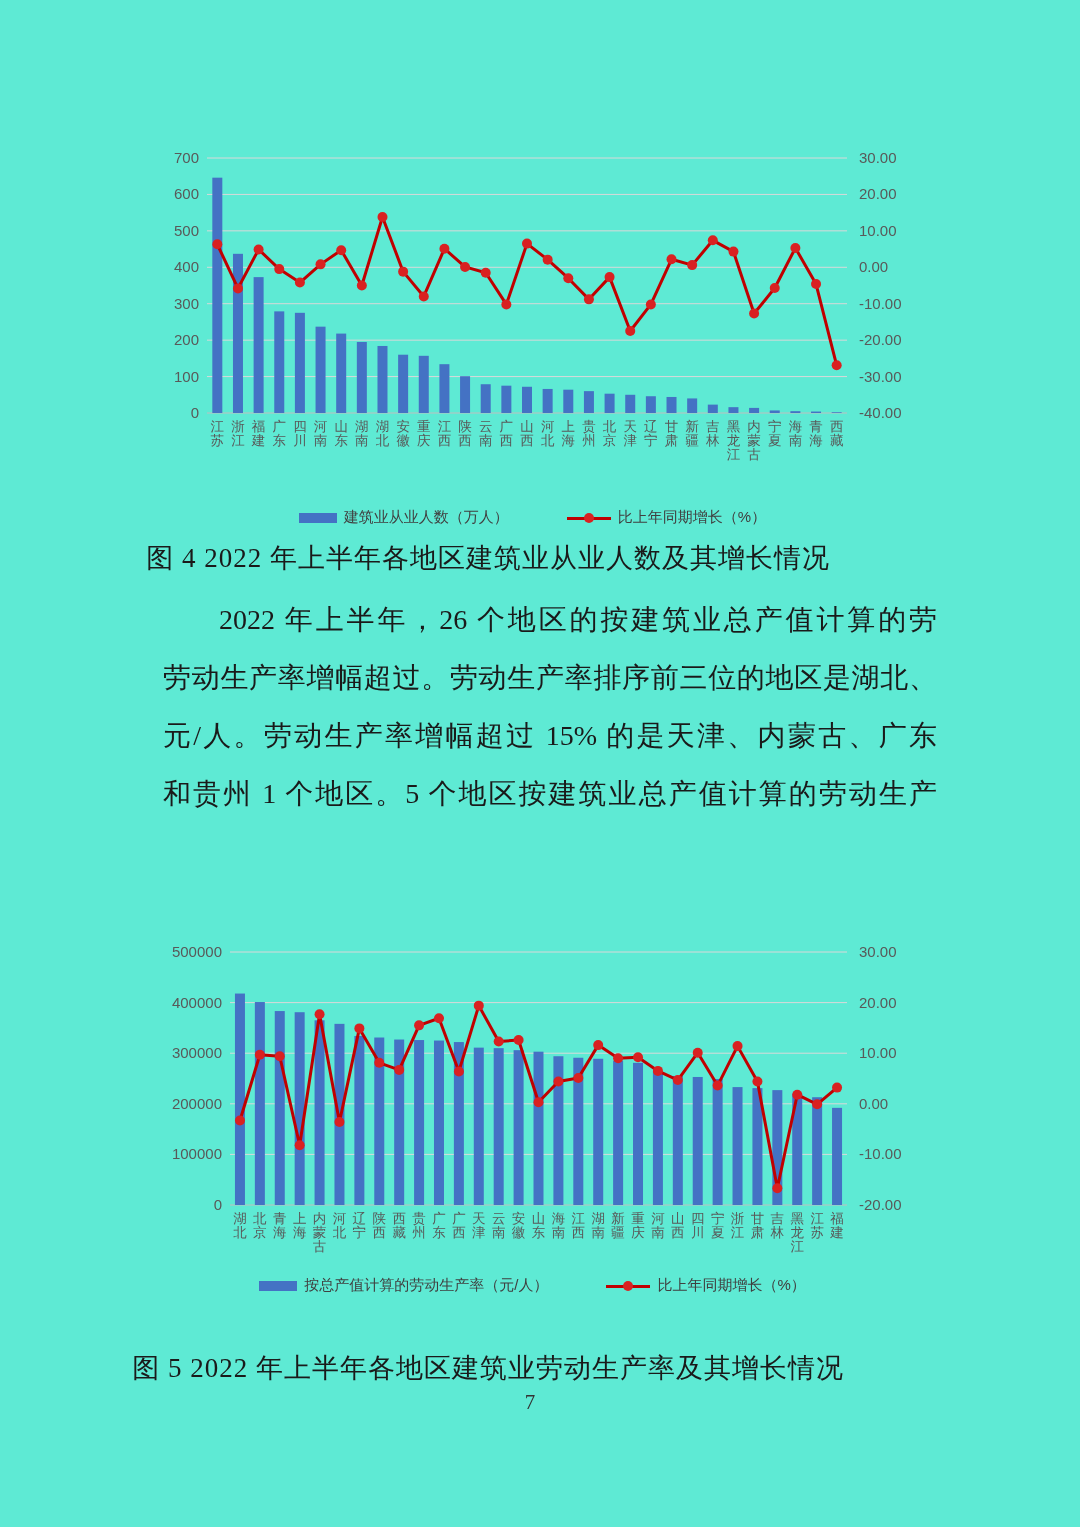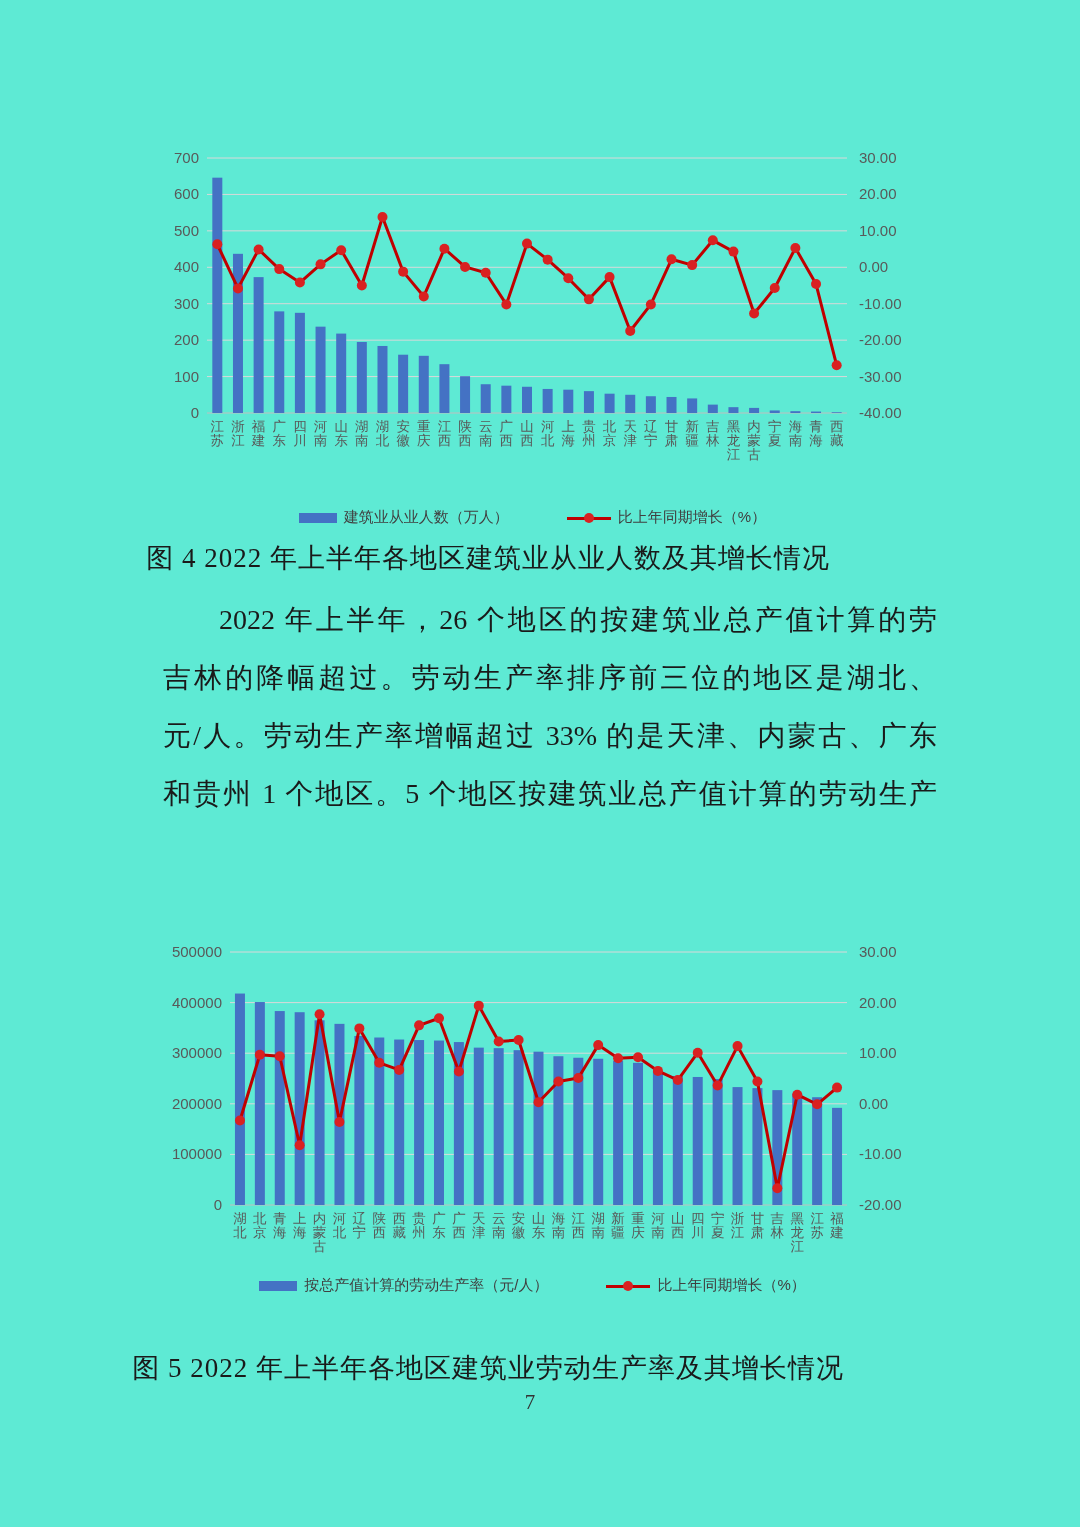--- a/index.html
+++ b/index.html
@@ -192,22 +192,22 @@
           </span>
         <span>比上年同期增长（%）</span>
       </span>
     </div>
   </div>
 
   <div class="caption" id="caption4">图 4 2022 年上半年各地区建筑业从业人数及其增长情况</div>
 
   <div class="paragraph" id="paragraph">
     <div class="para-line indent">2022 年上半年，26 个地区的按建筑业总产值计算的劳</div>
-    <div class="para-line">吉林的降幅超过。劳动生产率排序前三位的地区是湖北、</div>
-    <div class="para-line">元/人。劳动生产率增幅超过 33% 的是天津、内蒙古、广东</div>
+    <div class="para-line">劳动生产率增幅超过。劳动生产率排序前三位的地区是湖北、</div>
+    <div class="para-line">元/人。劳动生产率增幅超过 15% 的是天津、内蒙古、广东</div>
     <div class="para-line">和贵州 1 个地区。5 个地区按建筑业总产值计算的劳动生产</div>
   </div>
 
   <div class="chart-box" id="fig5">
     <svg id="chart5" width="775" height="345">
         <g>
           <line x1="85" y1="26" x2="702" y2="26" stroke="#D9D9D9" stroke-width="1"></line>
           <line x1="85" y1="76.6" x2="702" y2="76.6" stroke="#D9D9D9" stroke-width="1"></line>
           <line x1="85" y1="127.2" x2="702" y2="127.2" stroke="#D9D9D9" stroke-width="1"></line>
           <line x1="85" y1="177.8" x2="702" y2="177.8" stroke="#D9D9D9" stroke-width="1"></line>

